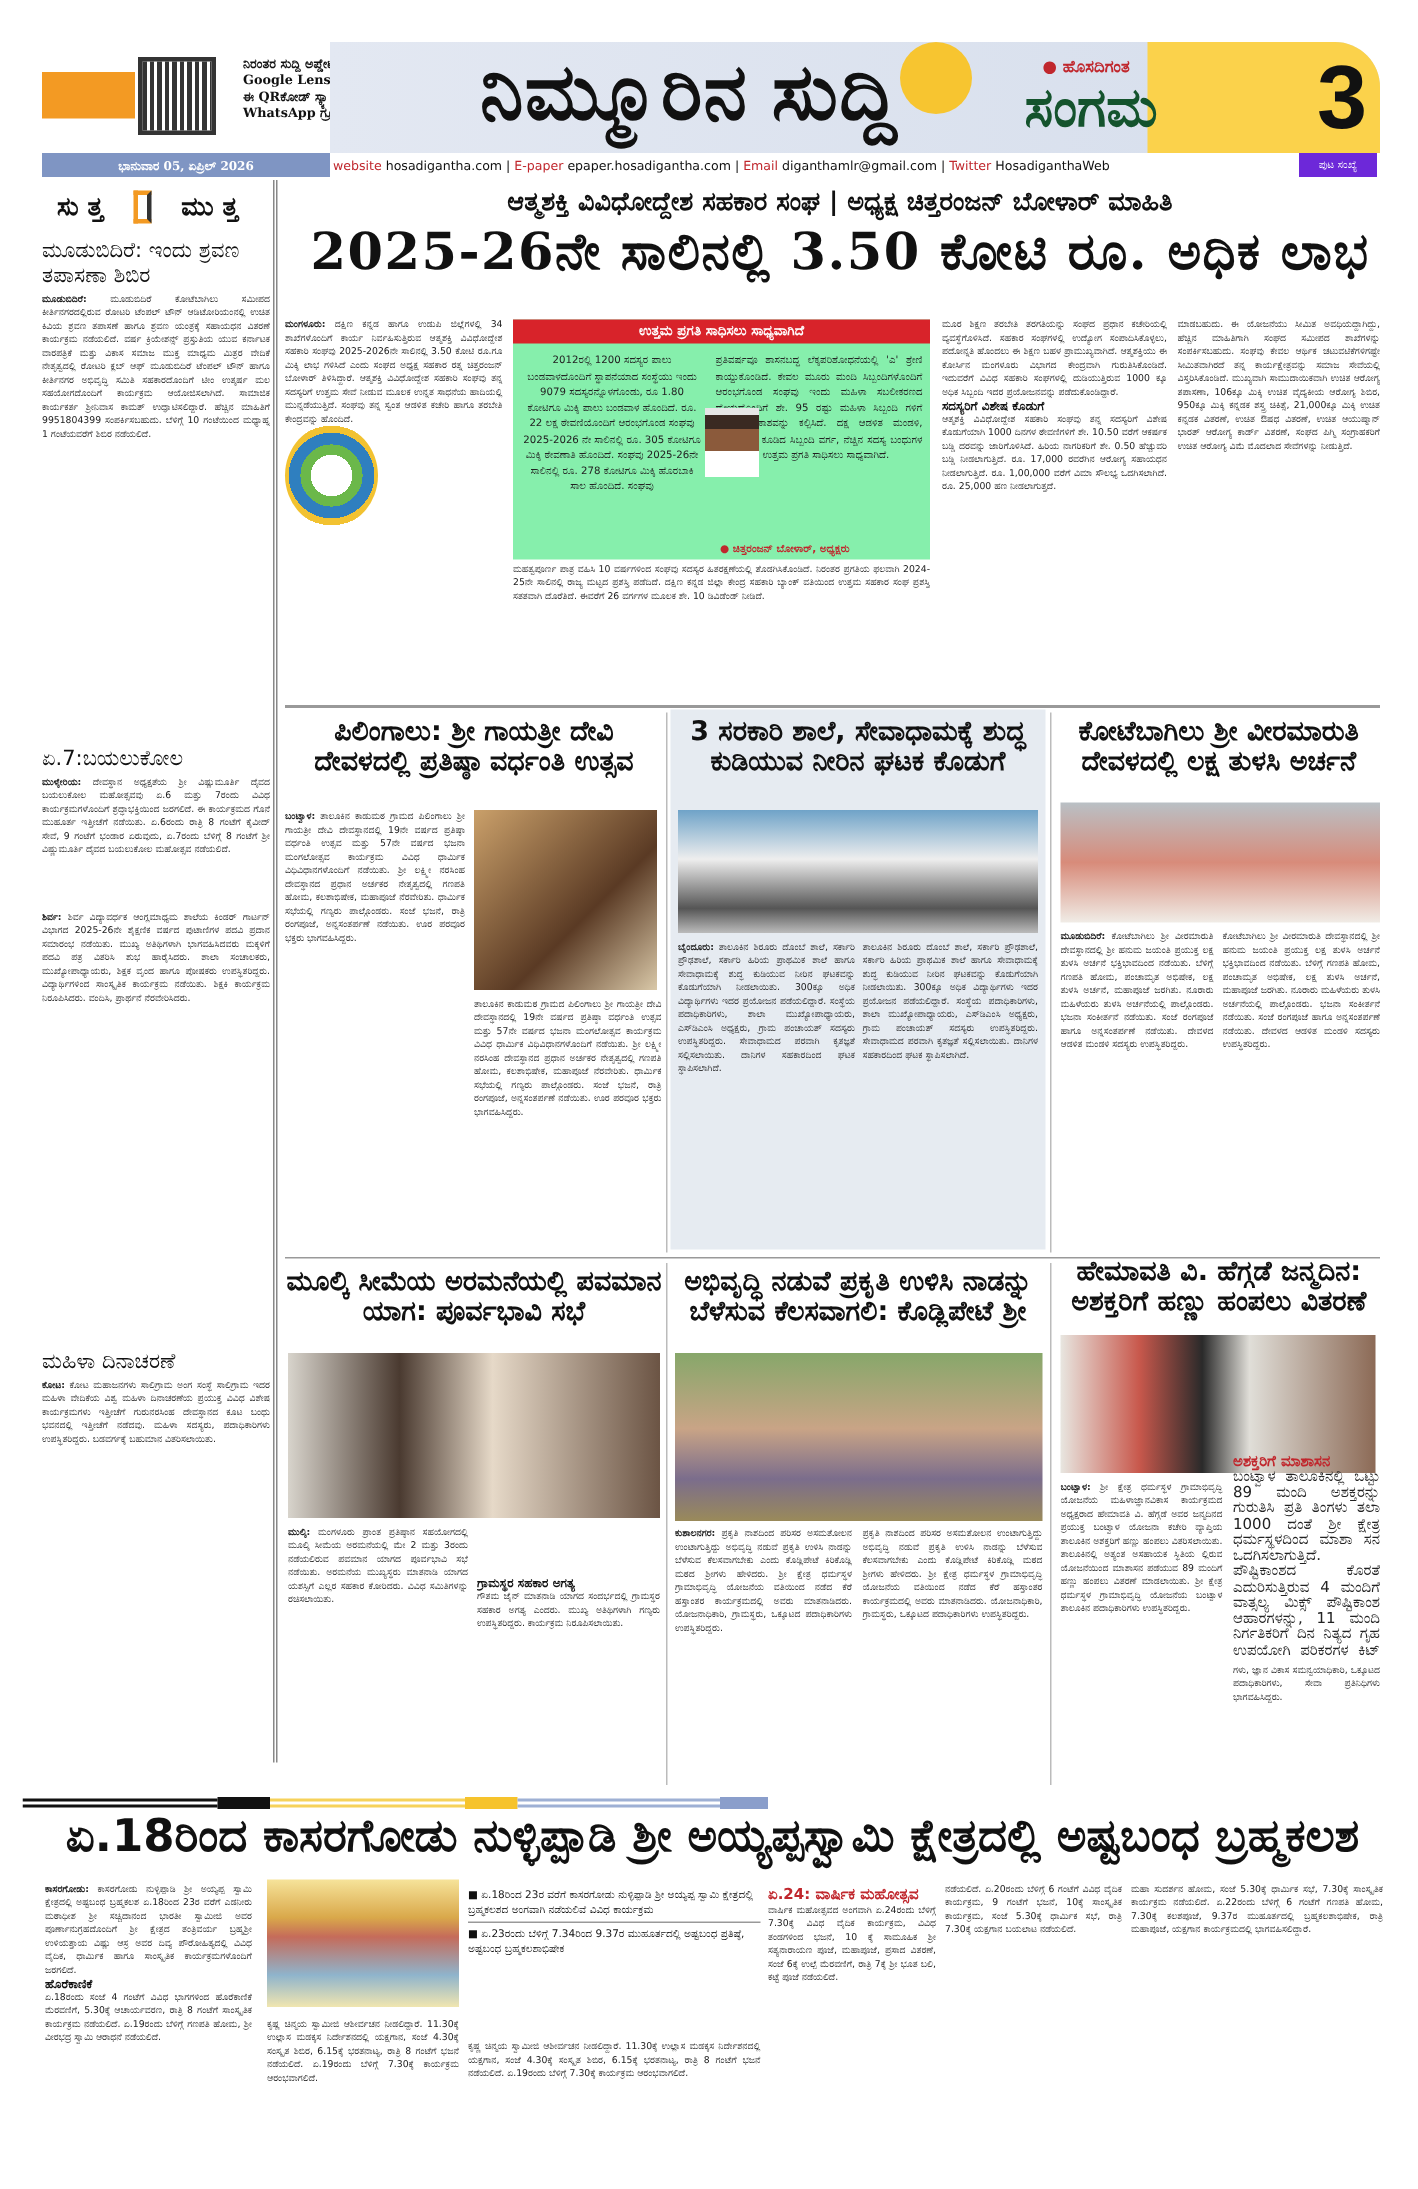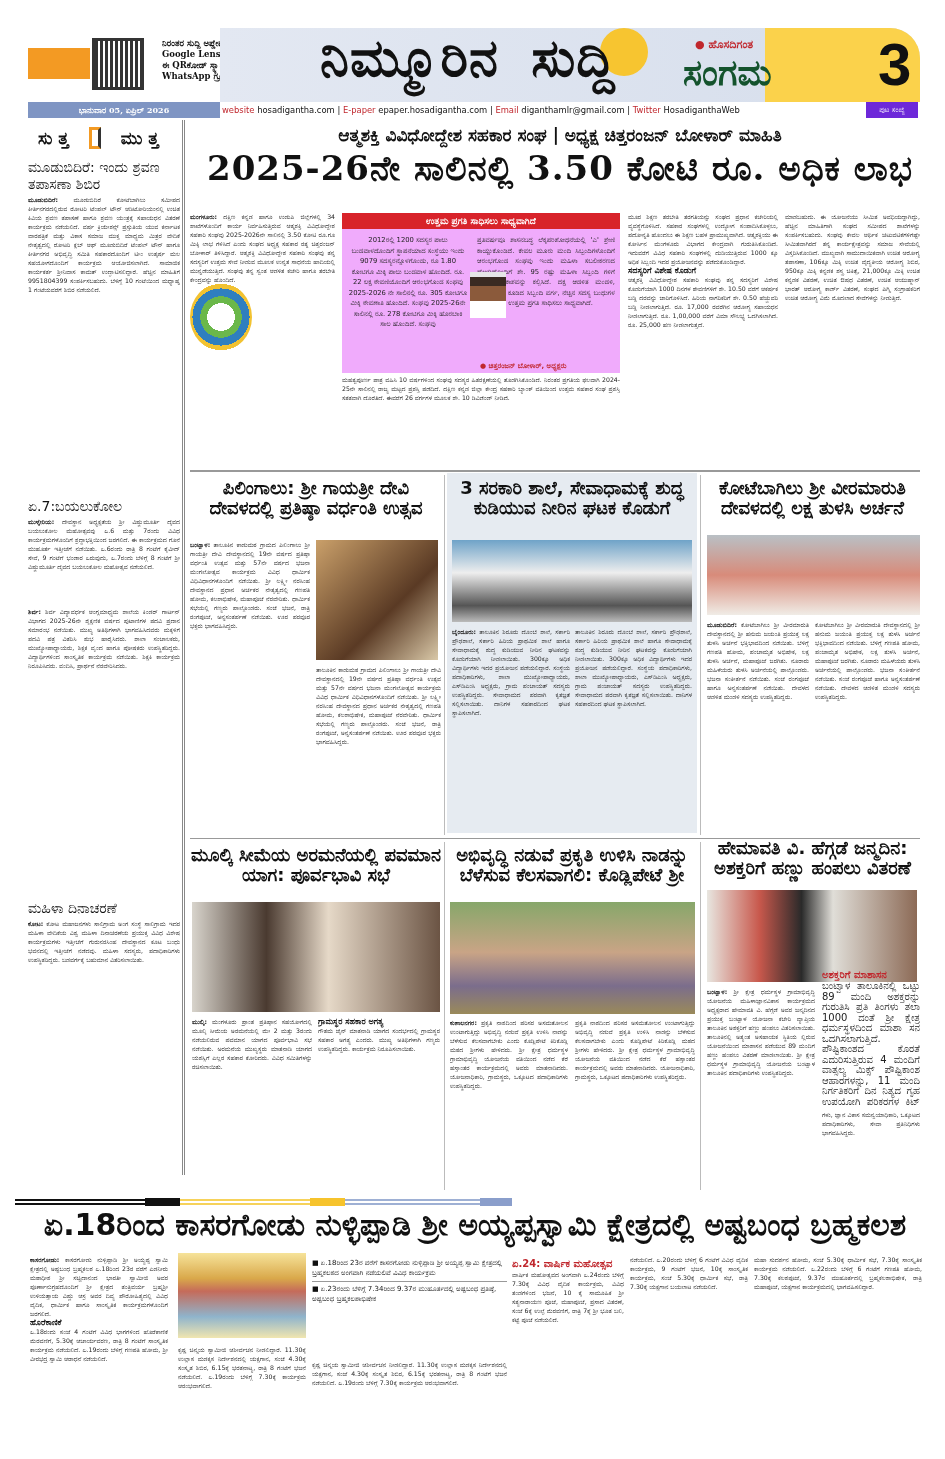--- a/index.html
+++ b/index.html
@@ -9,40 +9,40 @@
 .txt b{font-weight:bold}
 .bar{height:2px;background:#444}
 
 #orange{left:28px;top:48px;width:62px;height:31px;background:#f39a23}
 #qr{left:92px;top:38px;width:52px;height:52px;background:
  repeating-linear-gradient(90deg,#111 0 3px,#fff 3px 5px),#fff;opacity:.85;border:3px solid #111}
 #qrtext{left:162px;top:38px;font-size:8.5px;line-height:11px;font-family:"DejaVu Serif",serif;font-weight:bold}
 #mast-bg{left:220px;top:28px;width:700px;height:74px;background:linear-gradient(90deg,#e3e8f2,#d6deec);border-top-right-radius:30px}
 #mast-yellow{left:765px;top:28px;width:155px;height:74px;background:#fbd24b;border-top-right-radius:30px}
 #sun{left:600px;top:28px;width:48px;height:48px;border-radius:50%;background:#f7c530}
-#mast-title{left:320px;top:32px;font-size:52px;font-weight:bold;font-family:Liberation Mono, monospace;letter-spacing:1px;color:#111}
+#mast-title{left:320px;top:32px;font-size:52px;font-weight:bold;font-family:Liberation Sans, sans-serif;letter-spacing:1px;color:#111}
 #brand-small{left:695px;top:38px;font-size:11px;font-weight:bold;color:#c0272d}
 #brand-big{left:683px;top:52px;font-size:36px;font-weight:bold;color:#14532d}
 #page-num{left:878px;top:30px;font-size:60px;font-weight:bold;color:#111;font-family:"Liberation Sans",sans-serif}
 #date-bar{left:28px;top:102px;width:192px;height:16px;background:#7f95c3;color:#fff;font-size:8px;line-height:16px;text-align:center;font-family:"DejaVu Serif",serif;font-weight:bold}
 #link-bar{left:222px;top:102px;width:640px;height:16px;font-size:8.4px;line-height:16px;color:#111;white-space:nowrap}
 #link-bar .lbl{color:#c0272d}
 #supp{left:866px;top:102px;width:52px;height:16px;background:#6d28d9;color:#fff;font-size:7px;line-height:16px;text-align:center}
 
 #leftcol{left:28px;top:120px;width:152px;height:1055px}
 #vrule{left:182px;top:120px;width:3px;height:1055px;border-left:1px solid #888;border-right:1px solid #888}
 .lh{font-weight:normal;font-size:14px;line-height:17px;color:#111;margin:3px 0 2px}
 #sutta{display:flex;align-items:center;gap:20px;font-size:17px;font-weight:bold;height:36px;padding-left:10px}
 #sutta .door{width:12px;height:22px;border:3px solid #f39a23;border-right-color:#333}
 
 #kicker{left:200px;top:125px;width:720px;text-align:center;font-weight:bold;font-size:17px;color:#111}
 #lead-title{left:200px;top:148px;width:720px;text-align:center;font-weight:bold;font-size:34px;font-family:"DejaVu Serif",serif;letter-spacing:1px}
 #lead-c1{left:190px;top:212px;width:145px;height:255px}
 #logo{left:190px;top:283px;width:62px;height:68px;border-radius:50%;background:radial-gradient(circle,#fff 0 30%,#6bb84a 30% 45%,#2f7fbf 45% 62%,#f2c231 62% 72%,#fff 72%)}
-#box{left:342px;top:213px;width:278px;height:160px;background:#f0abfc}
+#box{left:342px;top:213px;width:278px;height:160px;background:#86efac}
 #box-hd{left:342px;top:213px;width:278px;height:16px;background:#d8232a;color:#fff;font-weight:bold;font-size:9px;line-height:16px;text-align:center}
 #box-photo{left:470px;top:272px;width:36px;height:46px;background:linear-gradient(#e6e6e6 0 10%,#3a2a22 10% 30%,#8b5a3b 30% 62%,#fff 62%)}
 #byline{left:480px;top:362px;font-size:7px;color:#c0272d;font-weight:bold}
 #lead-c2{left:342px;top:375px;width:278px;height:90px}
 #lead-c3{left:628px;top:212px;width:150px;height:255px}
 #lead-c4{left:785px;top:212px;width:135px;height:255px}
 .sub{font-weight:bold;font-size:8px;color:#111}
 
 .art-hd{font-weight:bold;font-size:18px;line-height:20px;text-align:center;color:#111}
 .photo{position:absolute;background:#888;overflow:hidden}
@@ -153,21 +153,21 @@
 <div class="abs txt" style="left:815px;top:620px;width:105px;height:212px">ಕೋಟೆಬಾಗಿಲು ಶ್ರೀ ವೀರಮಾರುತಿ ದೇವಸ್ಥಾನದಲ್ಲಿ ಶ್ರೀ ಹನುಮ ಜಯಂತಿ ಪ್ರಯುಕ್ತ ಲಕ್ಷ ತುಳಸಿ ಅರ್ಚನೆ ಭಕ್ತಿಭಾವದಿಂದ ನಡೆಯಿತು. ಬೆಳಿಗ್ಗೆ ಗಣಪತಿ ಹೋಮ, ಪಂಚಾಮೃತ ಅಭಿಷೇಕ, ಲಕ್ಷ ತುಳಸಿ ಅರ್ಚನೆ, ಮಹಾಪೂಜೆ ಜರಗಿತು. ನೂರಾರು ಮಹಿಳೆಯರು ತುಳಸಿ ಅರ್ಚನೆಯಲ್ಲಿ ಪಾಲ್ಗೊಂಡರು. ಭಜನಾ ಸಂಕೀರ್ತನೆ ನಡೆಯಿತು. ಸಂಜೆ ರಂಗಪೂಜೆ ಹಾಗೂ ಅನ್ನಸಂತರ್ಪಣೆ ನಡೆಯಿತು. ದೇವಳದ ಆಡಳಿತ ಮಂಡಳಿ ಸದಸ್ಯರು ಉಪಸ್ಥಿತರಿದ್ದರು.</div>
 
 <div class="abs bar" style="left:190px;top:838px;width:730px;height:1px;background:#999"></div>
 
 <div class="colrule" style="left:444px;top:842px;height:348px"></div>
 <div class="colrule" style="left:700px;top:842px;height:348px"></div>
 
 <div class="abs art-hd" style="left:190px;top:845px;width:252px">ಮೂಲ್ಕಿ ಸೀಮೆಯ ಅರಮನೆಯಲ್ಲಿ ಪವಮಾನ ಯಾಗ: ಪೂರ್ವಭಾವಿ ಸಭೆ</div>
 <div class="photo" style="left:192px;top:902px;width:248px;height:110px;background:linear-gradient(90deg,#d8d4cc,#4a3a30 30%,#e6d9c8 55%,#6b5444)"></div>
 <div class="abs txt" style="left:192px;top:1017px;width:120px;height:170px"><b>ಮುಲ್ಕಿ:</b> <span>ಮಂಗಳೂರು ಪ್ರಾಂತ ಪ್ರತಿಷ್ಠಾನ ಸಹಯೋಗದಲ್ಲಿ ಮೂಲ್ಕಿ ಸೀಮೆಯ ಅರಮನೆಯಲ್ಲಿ ಮೇ 2 ಮತ್ತು 3ರಂದು ನಡೆಯಲಿರುವ ಪವಮಾನ ಯಾಗದ ಪೂರ್ವಭಾವಿ ಸಭೆ ನಡೆಯಿತು. ಅರಮನೆಯ ಮುಖ್ಯಸ್ಥರು ಮಾತನಾಡಿ ಯಾಗದ ಯಶಸ್ಸಿಗೆ ಎಲ್ಲರ ಸಹಕಾರ ಕೋರಿದರು. ವಿವಿಧ ಸಮಿತಿಗಳನ್ನು ರಚಿಸಲಾಯಿತು.</span></div>
-<div class="abs txt" style="left:318px;top:1017px;width:122px;height:170px">
+<div class="abs txt" style="left:318px;top:1051px;width:122px;height:170px">
   <div class="sub">ಗ್ರಾಮಸ್ಥರ ಸಹಕಾರ ಅಗತ್ಯ</div>
   <span>ಗೌತಮ ಜೈನ್ ಮಾತನಾಡಿ ಯಾಗದ ಸಂದರ್ಭದಲ್ಲಿ ಗ್ರಾಮಸ್ಥರ ಸಹಕಾರ ಅಗತ್ಯ ಎಂದರು. ಮುಖ್ಯ ಅತಿಥಿಗಳಾಗಿ ಗಣ್ಯರು ಉಪಸ್ಥಿತರಿದ್ದರು. ಕಾರ್ಯಕ್ರಮ ನಿರೂಪಿಸಲಾಯಿತು.</span>
 </div>
 
 <div class="abs art-hd" style="left:449px;top:845px;width:246px">ಅಭಿವೃದ್ಧಿ ನಡುವೆ ಪ್ರಕೃತಿ ಉಳಿಸಿ ನಾಡನ್ನು ಬೆಳೆಸುವ ಕೆಲಸವಾಗಲಿ: ಕೊಡ್ಲಿಪೇಟೆ ಶ್ರೀ</div>
 <div class="photo" style="left:450px;top:902px;width:245px;height:112px;background:linear-gradient(180deg,#87a76a,#c9a486 45%,#7b6d8c 75%,#9a8a5a)"></div>
 <div class="abs txt" style="left:450px;top:1018px;width:118px;height:170px"><b>ಕುಶಾಲನಗರ:</b> <span>ಪ್ರಕೃತಿ ನಾಶದಿಂದ ಪರಿಸರ ಅಸಮತೋಲನ ಉಂಟಾಗುತ್ತಿದ್ದು ಅಭಿವೃದ್ಧಿ ನಡುವೆ ಪ್ರಕೃತಿ ಉಳಿಸಿ ನಾಡನ್ನು ಬೆಳೆಸುವ ಕೆಲಸವಾಗಬೇಕು ಎಂದು ಕೊಡ್ಲಿಪೇಟೆ ಕಿರಿಕೊಡ್ಲಿ ಮಠದ ಶ್ರೀಗಳು ಹೇಳಿದರು. ಶ್ರೀ ಕ್ಷೇತ್ರ ಧರ್ಮಸ್ಥಳ ಗ್ರಾಮಾಭಿವೃದ್ಧಿ ಯೋಜನೆಯ ವತಿಯಿಂದ ನಡೆದ ಕೆರೆ ಹಸ್ತಾಂತರ ಕಾರ್ಯಕ್ರಮದಲ್ಲಿ ಅವರು ಮಾತನಾಡಿದರು. ಯೋಜನಾಧಿಕಾರಿ, ಗ್ರಾಮಸ್ಥರು, ಒಕ್ಕೂಟದ ಪದಾಧಿಕಾರಿಗಳು ಉಪಸ್ಥಿತರಿದ್ದರು.</span></div>
 <div class="abs txt" style="left:575px;top:1018px;width:120px;height:170px">ಪ್ರಕೃತಿ ನಾಶದಿಂದ ಪರಿಸರ ಅಸಮತೋಲನ ಉಂಟಾಗುತ್ತಿದ್ದು ಅಭಿವೃದ್ಧಿ ನಡುವೆ ಪ್ರಕೃತಿ ಉಳಿಸಿ ನಾಡನ್ನು ಬೆಳೆಸುವ ಕೆಲಸವಾಗಬೇಕು ಎಂದು ಕೊಡ್ಲಿಪೇಟೆ ಕಿರಿಕೊಡ್ಲಿ ಮಠದ ಶ್ರೀಗಳು ಹೇಳಿದರು. ಶ್ರೀ ಕ್ಷೇತ್ರ ಧರ್ಮಸ್ಥಳ ಗ್ರಾಮಾಭಿವೃದ್ಧಿ ಯೋಜನೆಯ ವತಿಯಿಂದ ನಡೆದ ಕೆರೆ ಹಸ್ತಾಂತರ ಕಾರ್ಯಕ್ರಮದಲ್ಲಿ ಅವರು ಮಾತನಾಡಿದರು. ಯೋಜನಾಧಿಕಾರಿ, ಗ್ರಾಮಸ್ಥರು, ಒಕ್ಕೂಟದ ಪದಾಧಿಕಾರಿಗಳು ಉಪಸ್ಥಿತರಿದ್ದರು.</div>
 
 <div class="abs art-hd" style="left:705px;top:838px;width:215px">ಹೇಮಾವತಿ ವಿ. ಹೆಗ್ಗಡೆ ಜನ್ಮದಿನ: ಅಶಕ್ತರಿಗೆ ಹಣ್ಣು ಹಂಪಲು ವಿತರಣೆ</div>

